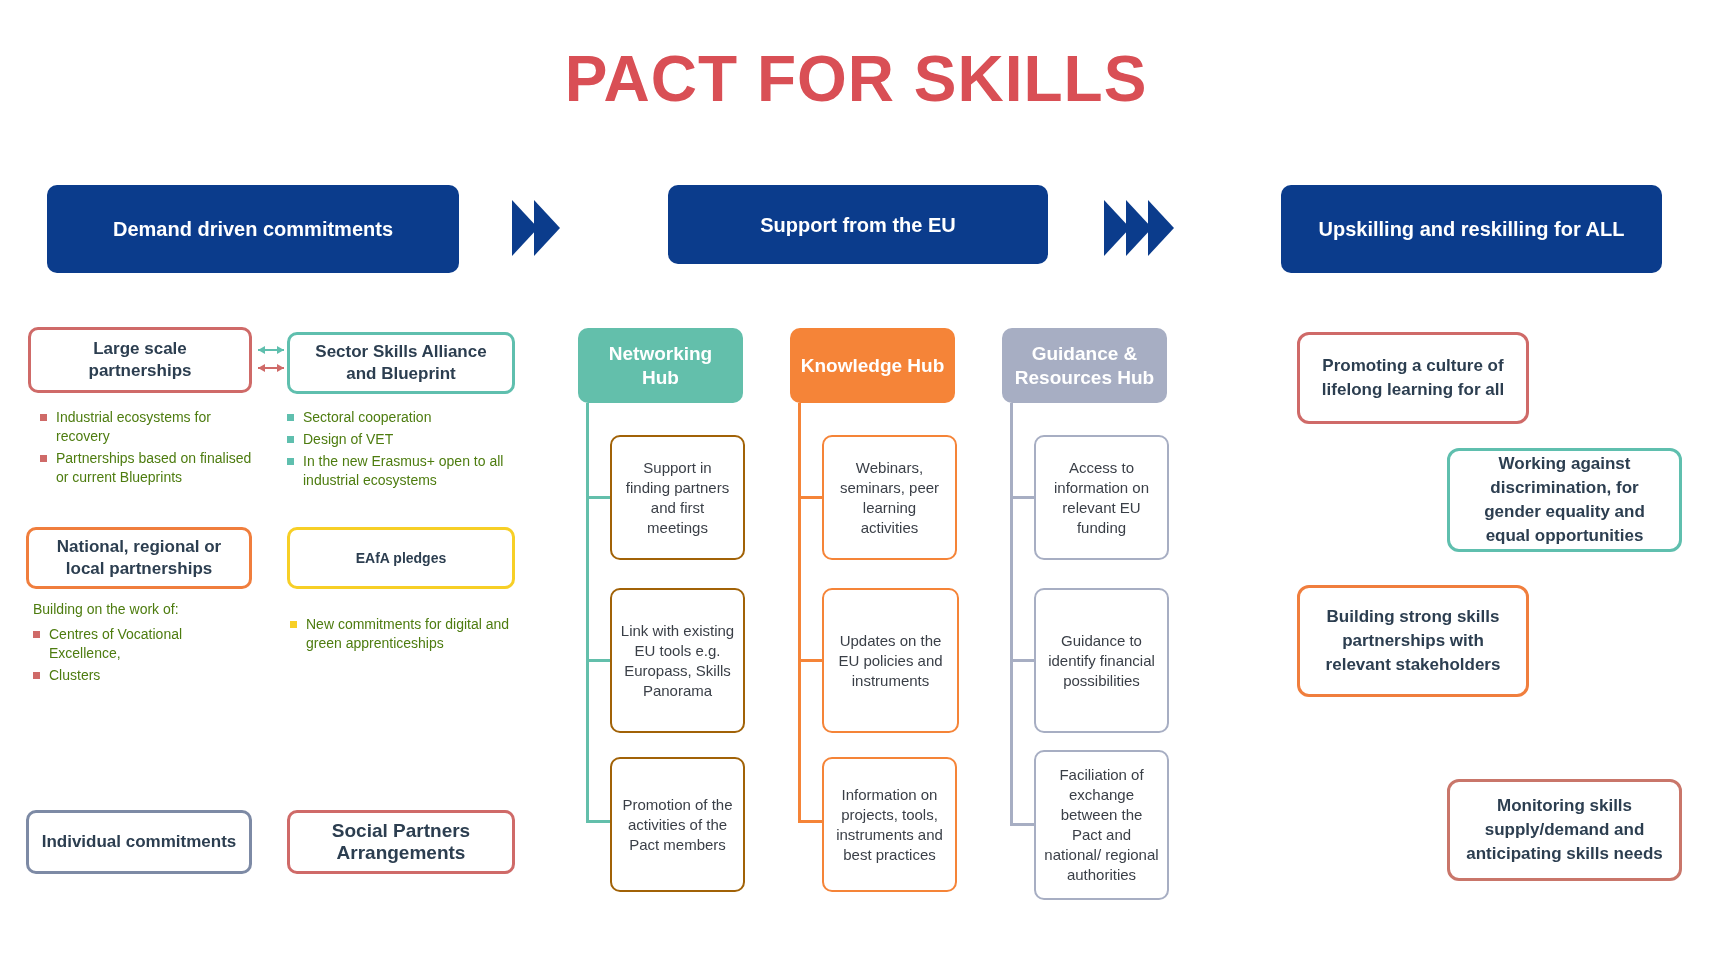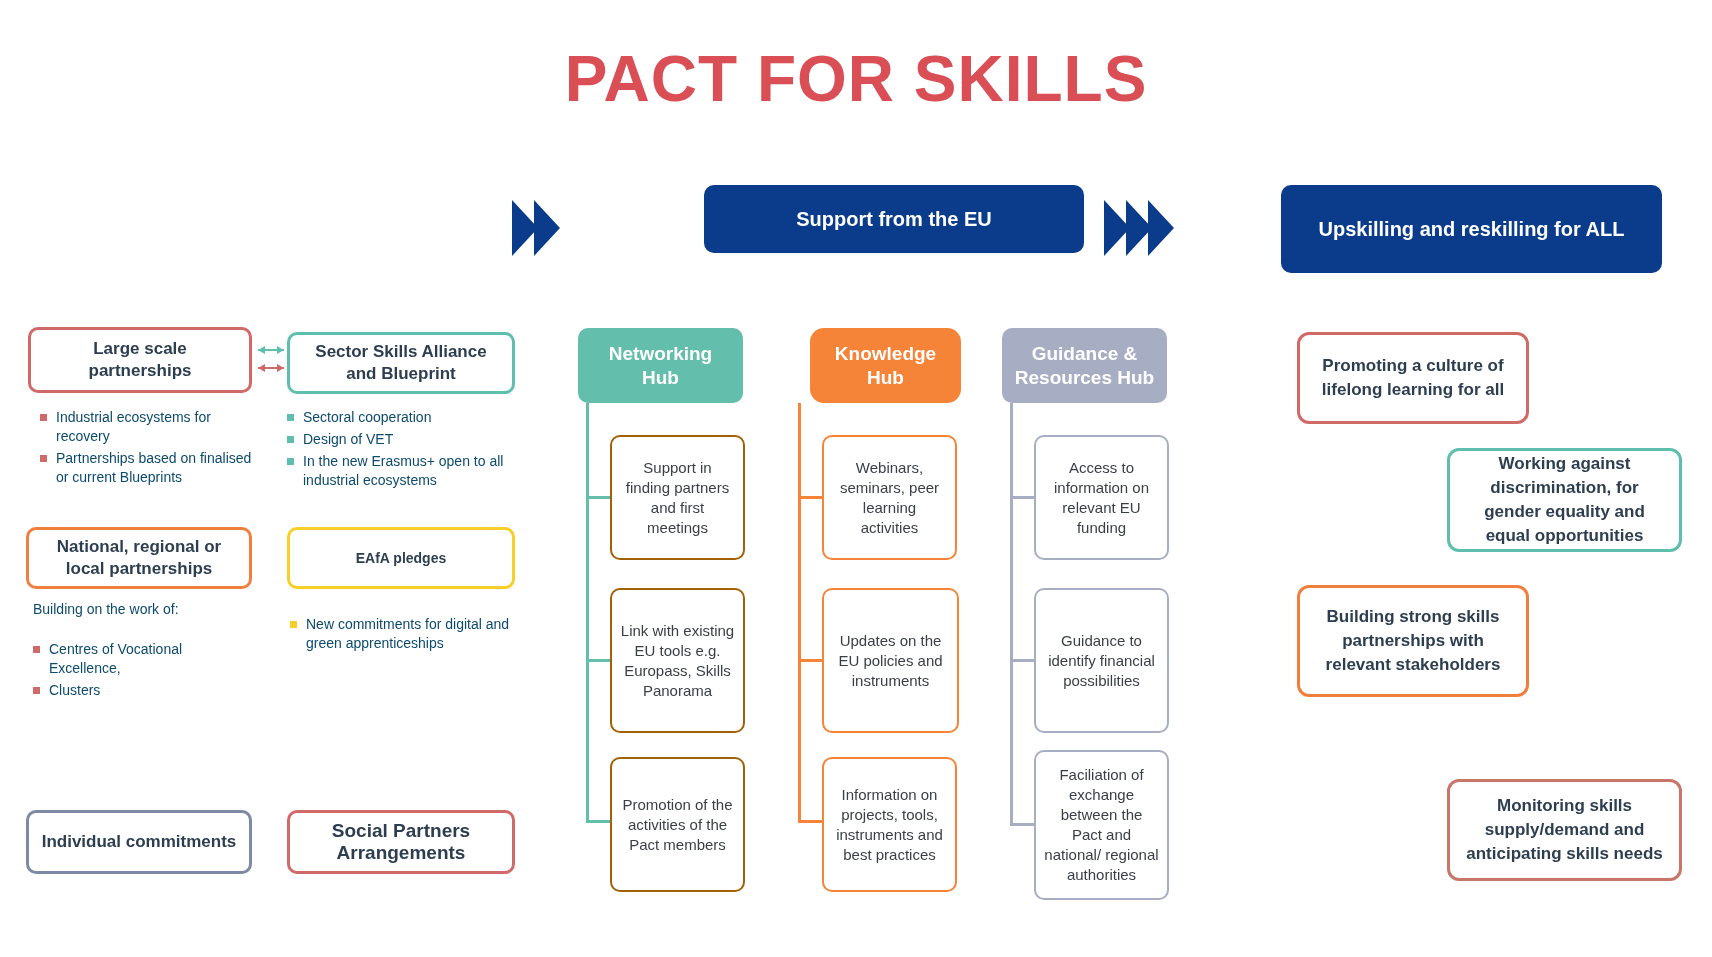--- a/index.html
+++ b/index.html
@@ -44,21 +44,21 @@
     font-size: 20px;
     line-height: 26px;
     display: flex;
     align-items: center;
     justify-content: center;
     text-align: center;
     padding: 0 12px;
     box-sizing: border-box;
   }
   #header-demand { left: 47px;  top: 185px; width: 412px; height: 88px; }
-  #header-support { left: 704px; top: 185px; width: 380px; height: 68px; }
+  #header-support { left: 668px; top: 185px; width: 380px; height: 79px; }
   #header-upskilling { left: 1281px; top: 185px; width: 381px; height: 88px; }
 
   
   .chevrons {
     position: absolute;
     display: flex;
     align-items: center;
   }
   #chevrons-1 { left: 512px; top: 200px; }
   #chevrons-2 { left: 1104px; top: 200px; }
@@ -93,21 +93,21 @@
   #box-national      { left: 26px;  top: 527px; width: 226px; height: 62px; border: 3px solid #f07e3d; font-size: 17px; }
   #box-eafa          { left: 287px; top: 527px; width: 228px; height: 62px; border: 3px solid #f7cf26; font-size: 14px; }
   #box-individual    { left: 26px;  top: 810px; width: 226px; height: 64px; border: 3px solid #7d8aa5; font-size: 17px; }
   #box-social        { left: 287px; top: 810px; width: 228px; height: 64px; border: 3px solid #cf6a68; font-size: 19px; text-align: center; }
 
   
   .bullet-list {
     position: absolute;
     font-size: 14px;
     line-height: 19px;
-    color: #0c4a6e;
+    color: #4d7c0f;
     font-weight: normal;
   }
   .bullet-row {
     display: flex;
     margin-bottom: 3px;
   }
   .bullet-sq {
     width: 7px; height: 7px;
     margin-top: 6px;
     margin-right: 9px;
@@ -131,21 +131,21 @@
     font-weight: bold;
     font-size: 19px;
     line-height: 24px;
     display: flex;
     align-items: center;
     justify-content: center;
     text-align: center;
     padding: 0 10px;
   }
   #hub-networking { left: 578px; top: 328px; width: 165px; height: 75px; background: #63bfab; }
-  #hub-knowledge  { left: 810px; top: 328px; width: 151px; height: 75px; background: #f58438; border-radius: 14px; }
+  #hub-knowledge  { left: 790px; top: 328px; width: 165px; height: 75px; background: #f58438; }
   #hub-guidance   { left: 1002px; top: 328px; width: 165px; height: 75px; background: #a7aec3; }
 
   .hub-item {
     position: absolute;
     box-sizing: border-box;
     border-radius: 10px;
     background: #ffffff;
     font-size: 15px;
     line-height: 20px;
     color: #3a3f47;
@@ -212,20 +212,21 @@
   
   .mini-arrows { position: absolute; left: 254px; top: 338px; width: 36px; height: 44px; }
 </style>
 </head>
 <body>
 
 <div class="canvas">
 
   <div class="title">PACT FOR SKILLS</div>
 
+  <div class="header-bar" id="header-demand">Demand driven commitments</div>
   <div class="header-bar" id="header-support">Support from the EU</div>
   <div class="header-bar" id="header-upskilling">Upskilling and reskilling for ALL</div>
 
   <div class="chevrons" id="chevrons-1">
     <div class="chev"></div>
     <div class="chev"></div>
   </div>
   <div class="chevrons" id="chevrons-2">
     <div class="chev"></div>
     <div class="chev"></div>
@@ -268,21 +269,21 @@
     <div class="bullet-row">
       <span class="bullet-sq sq-teal"></span>
       <span>In the new Erasmus+ open to all industrial ecosystems</span>
     </div>
   </div>
 
   <div class="box" id="box-national">National, regional or local partnerships</div>
   <div class="box" id="box-eafa">EAfA pledges</div>
 
   <div class="bullet-list" id="list-national">
-    <div style="margin-bottom:21px">Building on the work of:</div>
+    <div style="margin-bottom:6px">Building on the work of:</div>
     <div class="bullet-row">
       <span class="bullet-sq sq-red"></span>
       <span>Centres of Vocational Excellence,</span>
     </div>
     <div class="bullet-row">
       <span class="bullet-sq sq-red"></span>
       <span>Clusters</span>
     </div>
   </div>
 

